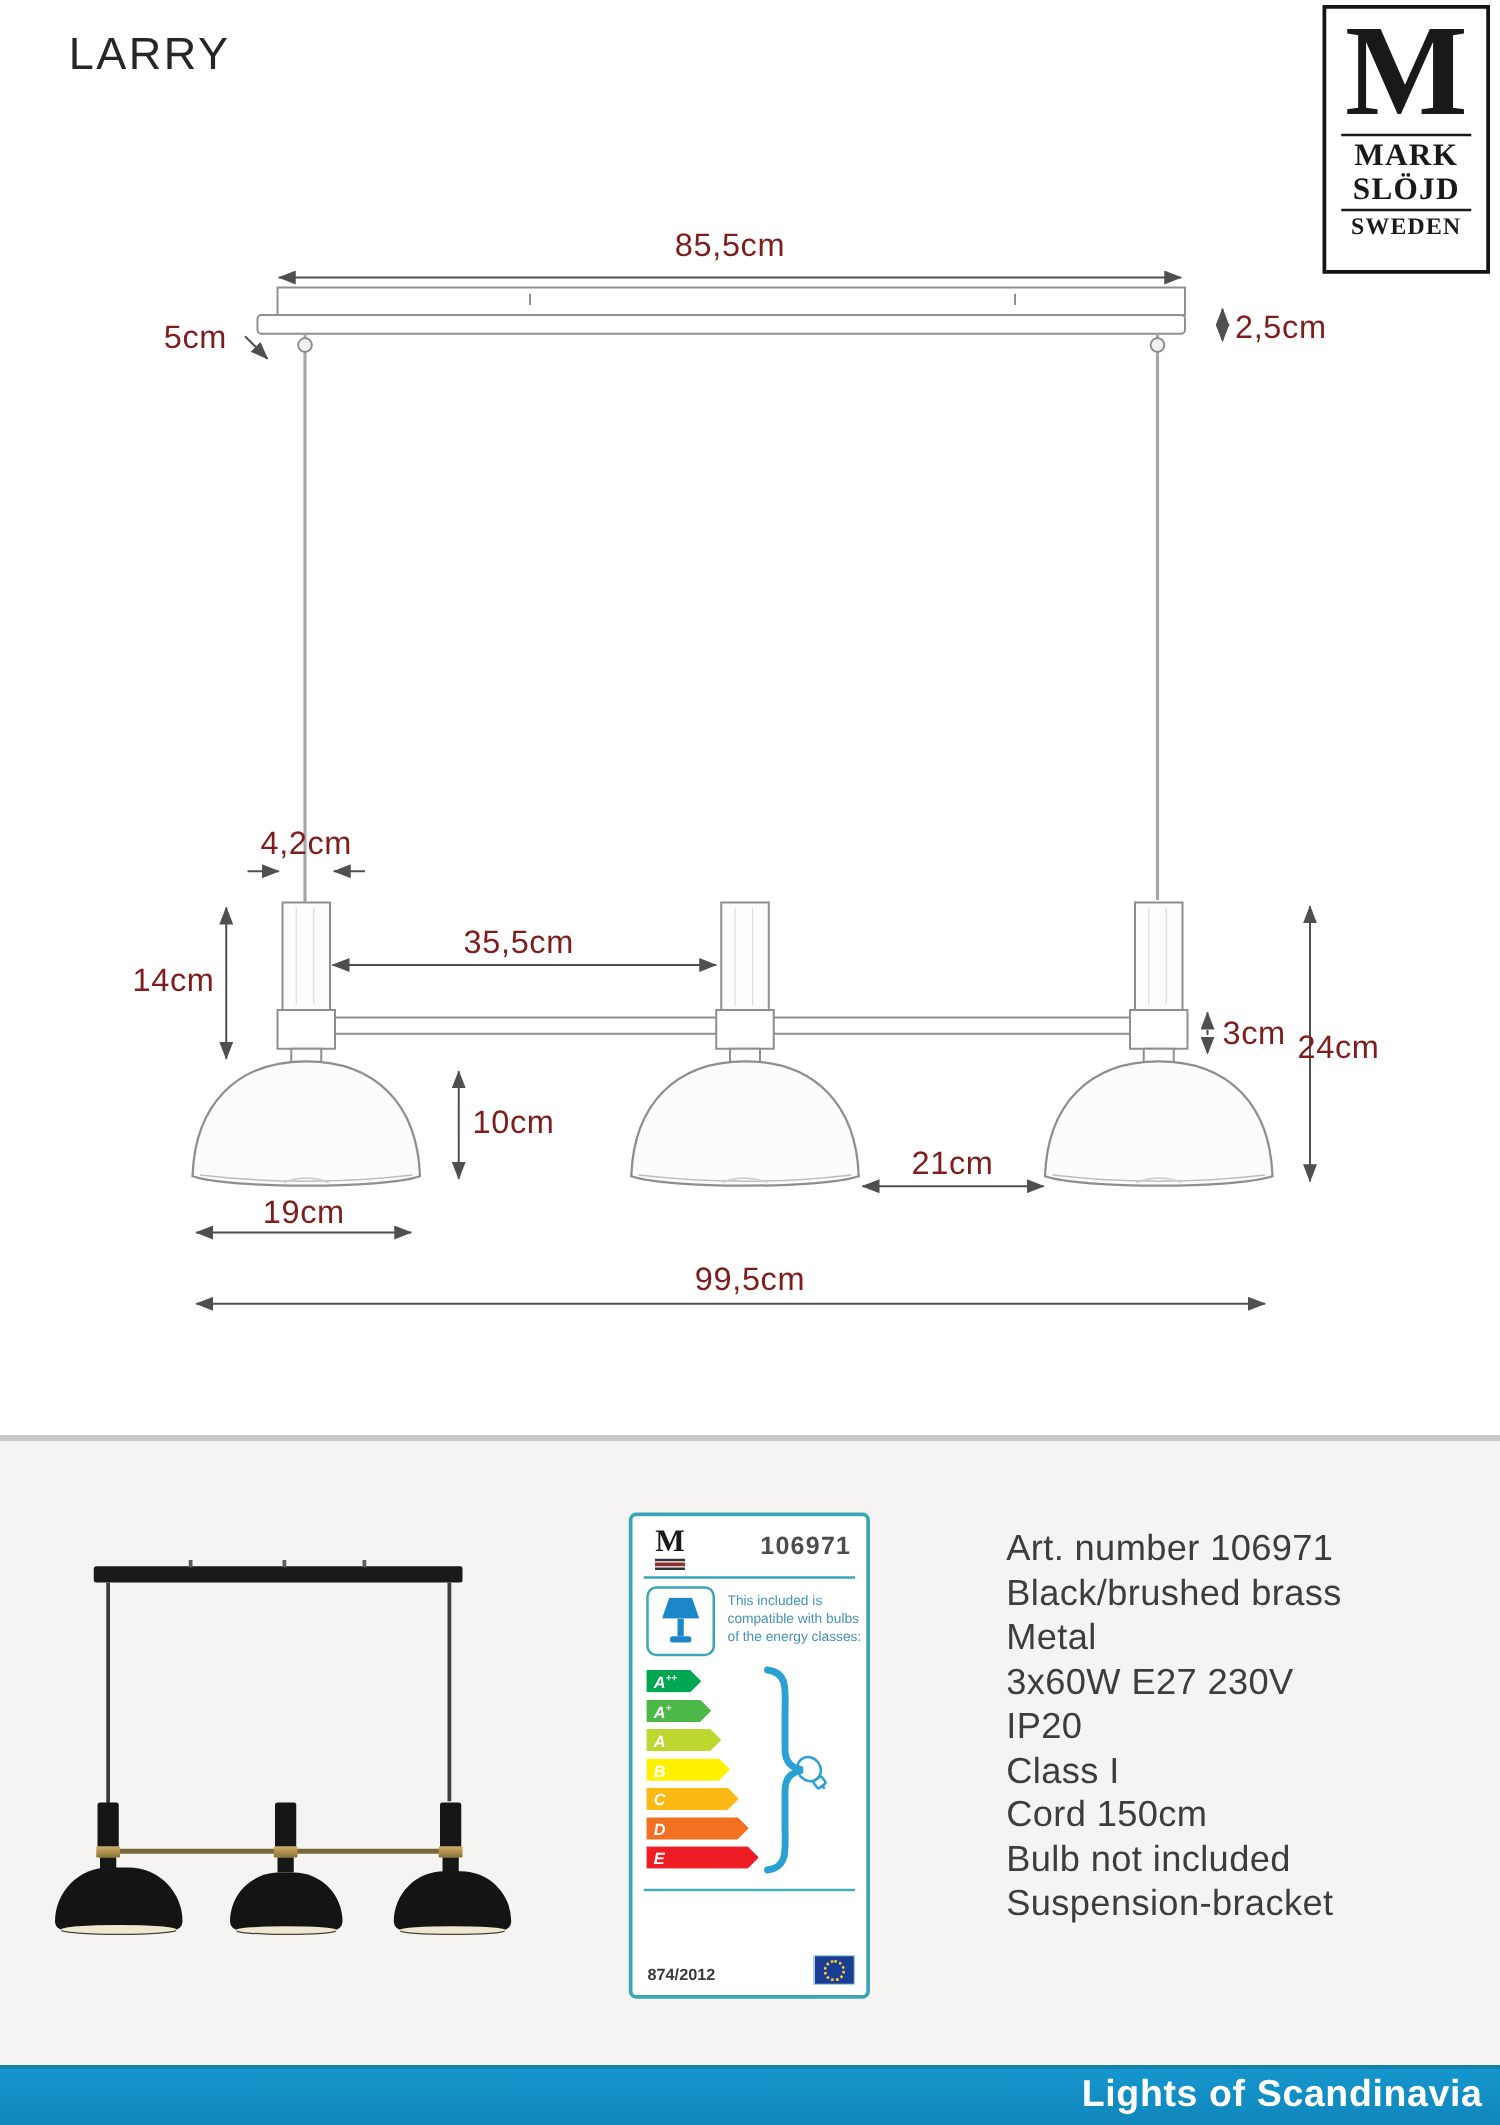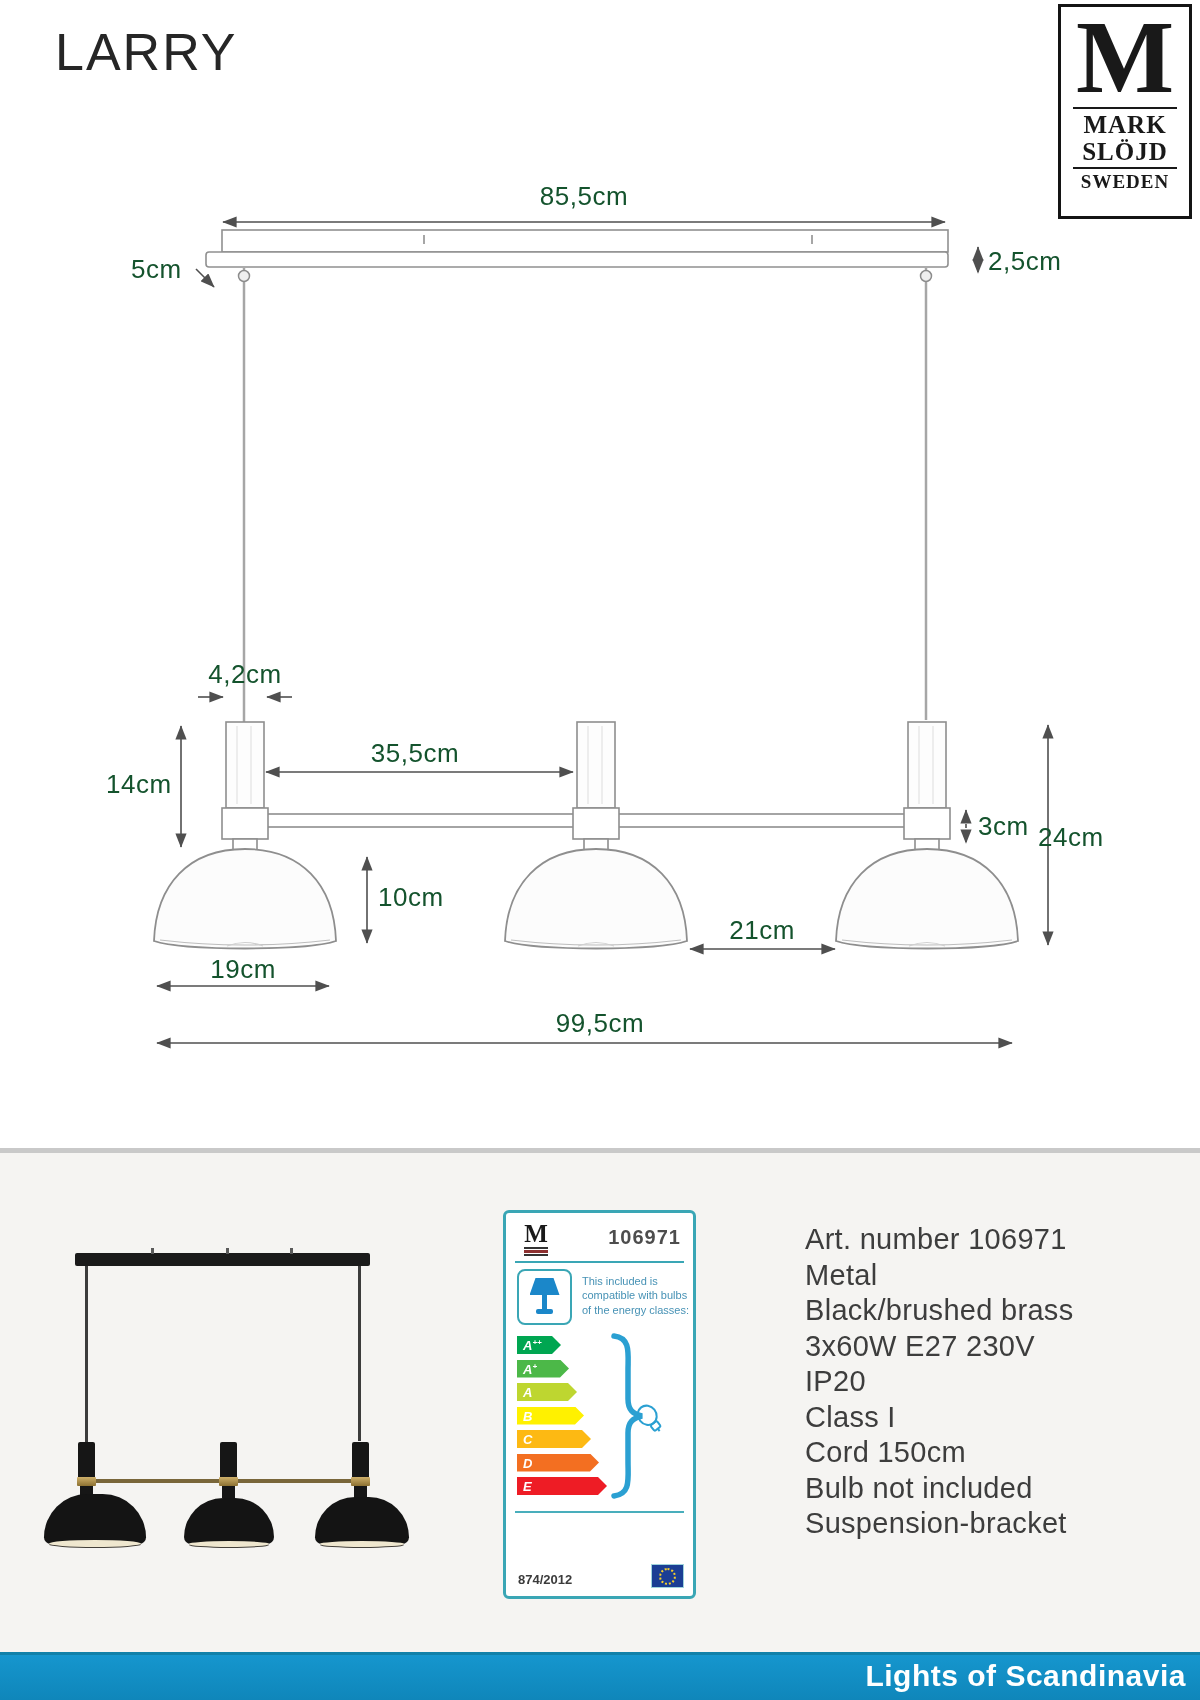--- a/index.html
+++ b/index.html
@@ -1,29 +1,29 @@
 <!DOCTYPE html>
 <html><head>
 <meta charset="utf-8">
 <style>
   html,body{margin:0;padding:0;}
   body{font-family:"Liberation Sans",sans-serif;background:#ffffff;}
   .page{position:relative;width:1200px;height:1700px;background:#ffffff;overflow:hidden;}
 
   
-  .title{position:absolute;left:55px;top:22px;font-size:52px;letter-spacing:2px;color:#262626;font-weight:400;}
+  .title{position:absolute;left:55px;top:22px;font-size:36px;letter-spacing:2px;color:#262626;font-weight:400;}
   .brand-box{position:absolute;left:1058px;top:4px;width:134px;height:215px;border:3px solid #141414;background:#fff;box-sizing:border-box;display:flex;flex-direction:column;align-items:center;}
   .brand-m{font-family:"Liberation Serif",serif;font-weight:700;font-size:104px;line-height:0.92;color:#191919;margin-top:2px;}
   .brand-rule{width:104px;height:2px;background:#191919;margin:2px 0;}
   .brand-word{font-family:"Liberation Serif",serif;font-weight:700;color:#191919;font-size:25px;line-height:1.08;letter-spacing:1px;}
   .brand-sweden{font-family:"Liberation Serif",serif;font-weight:700;color:#191919;font-size:19px;line-height:1.15;letter-spacing:1px;}
 
   
   .drawing-svg{position:absolute;left:0;top:0;}
-  .dim{position:absolute;font-size:26px;color:#14532d;letter-spacing:0.5px;white-space:nowrap;}
+  .dim{position:absolute;font-size:26px;color:#7f1d1d;letter-spacing:0.5px;white-space:nowrap;}
   .dim.c{transform:translateX(-50%);}
 
   
   .divider{position:absolute;left:0;top:1148px;width:1200px;height:5px;background:#c9c9c9;}
   .bottom-bg{position:absolute;left:0;top:1153px;width:1200px;height:499px;background:#f5f4f2;}
 
   
   .ph{position:absolute;background:#161616;}
   .ph-rail{left:75px;top:1253px;width:295px;height:13px;border-radius:2px;background:#1a1a1a;}
   .ph-screw{position:absolute;width:3px;height:6px;background:#5a5a5a;top:1248px;}
@@ -246,22 +246,22 @@
     </svg>
     <div class="el-rule" style="top:298px;height:1.5px;background:#49aebc;"></div>
     <div class="el-reg">874/2012</div>
     <div class="el-flag">
         <div class="stars"></div>
       </div>
   </div>
 
   <div class="specs">
     <div>Art. number 106971</div>
+    <div>Black/brushed brass</div>
     <div>Metal</div>
-    <div>Black/brushed brass</div>
     <div>3x60W E27 230V</div>
     <div>IP20</div>
     <div>Class I</div>
     <div>Cord 150cm</div>
     <div>Bulb not included</div>
     <div>Suspension-bracket</div>
   </div>
 
   <div class="footer-bar">
     <span>Lights  of  Scandinavia</span>

